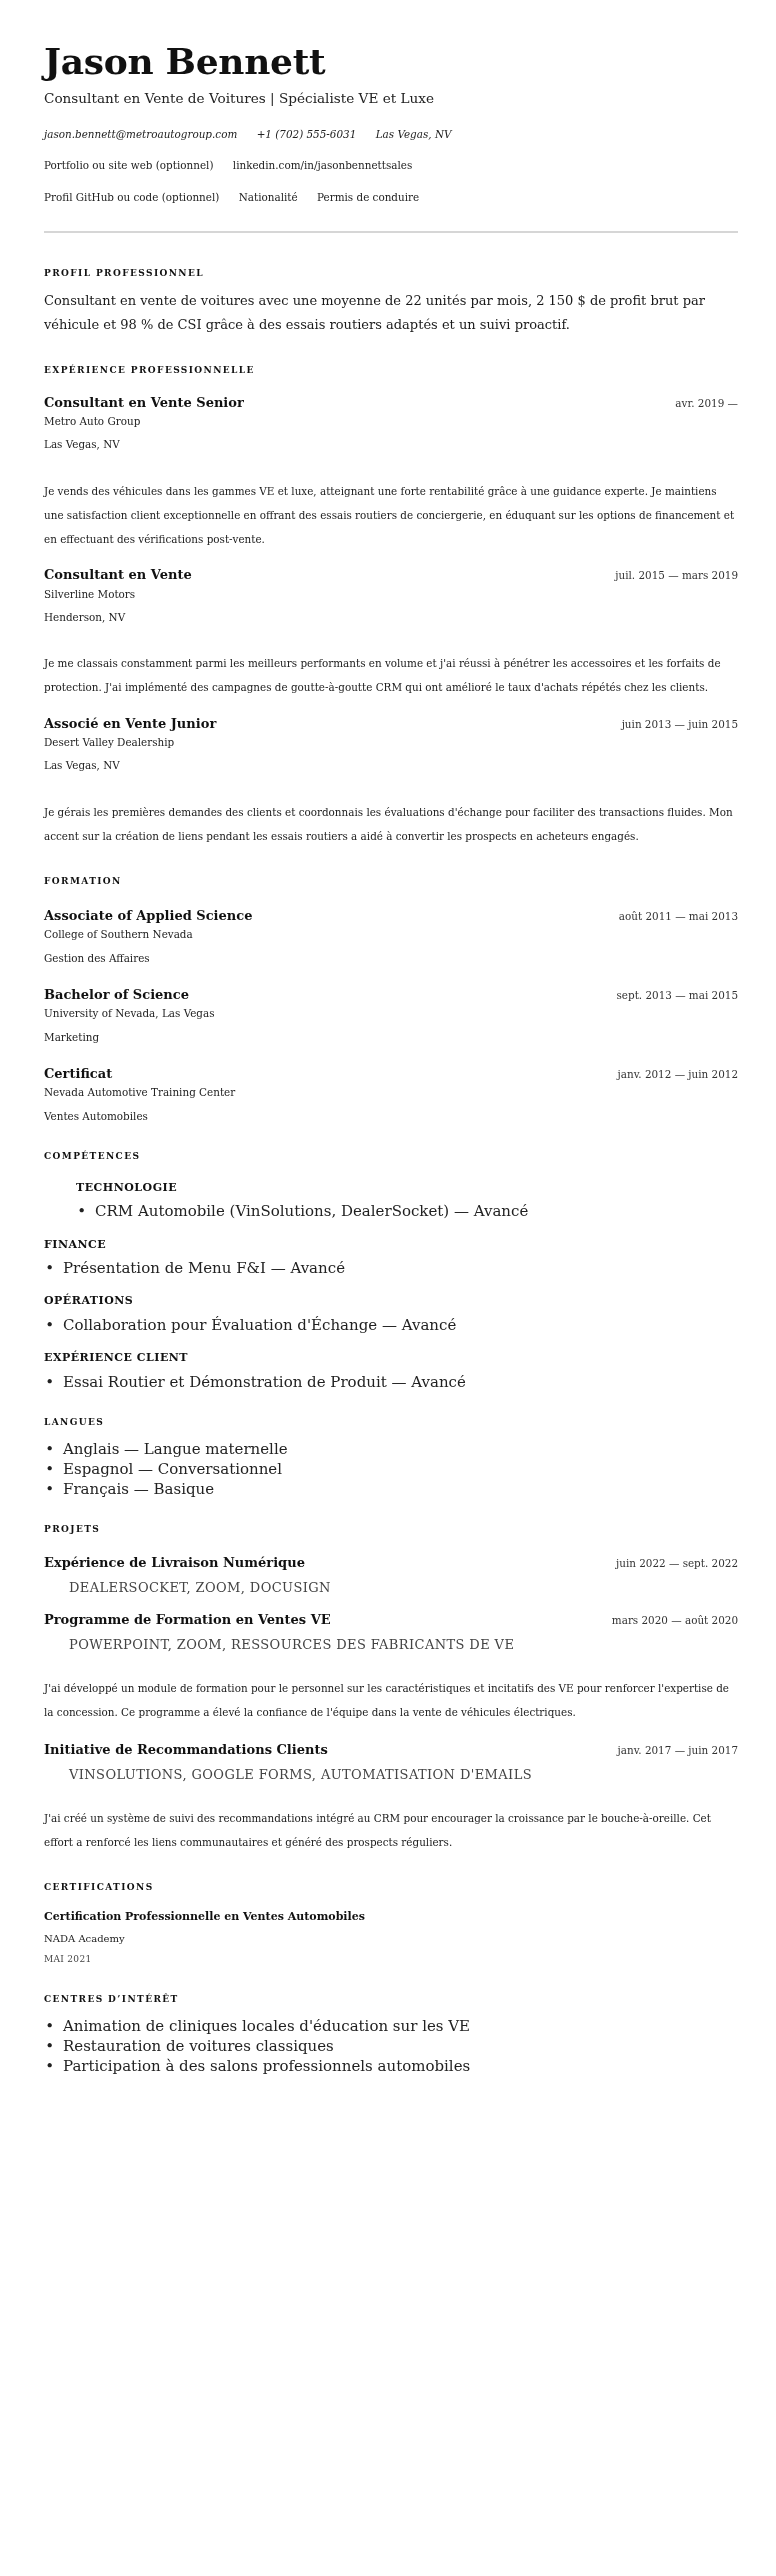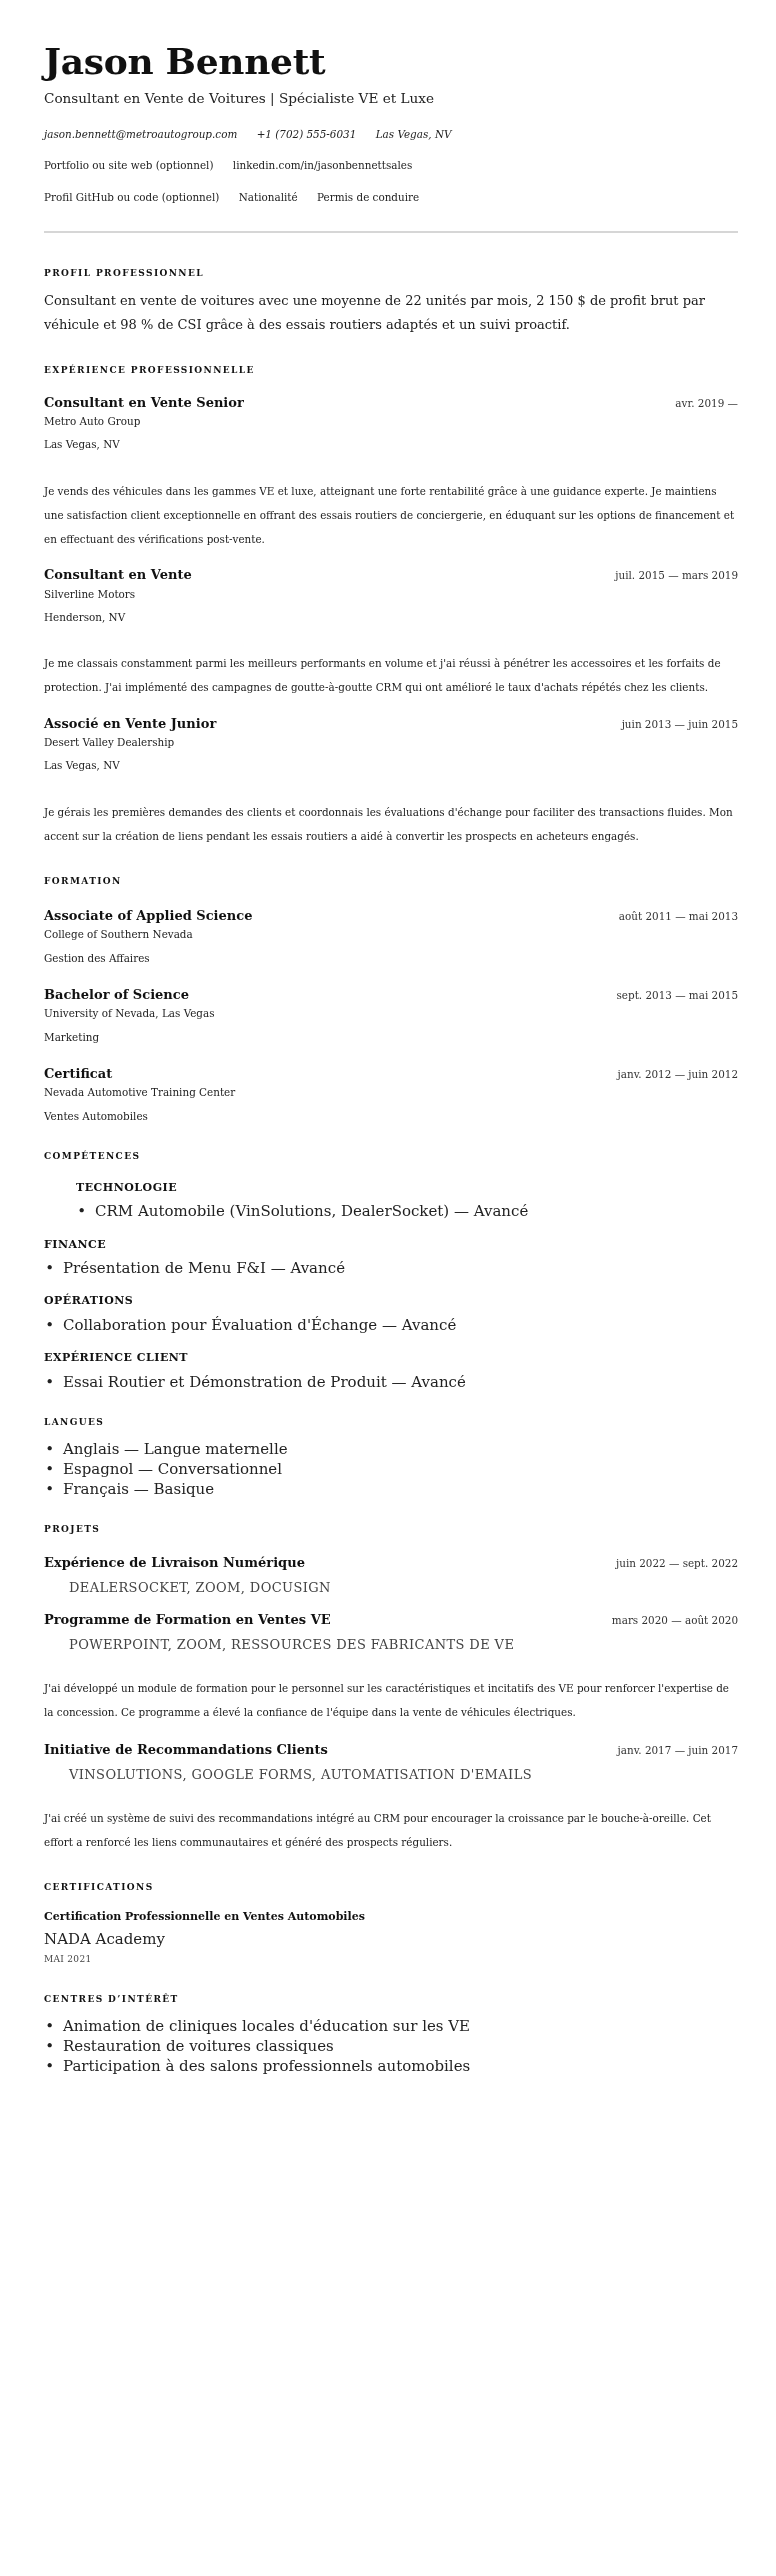--- a/index.html
+++ b/index.html
@@ -38,21 +38,21 @@
   .skill-next { margin-top: 18px; }
   ul.bullets { list-style: none; margin-top: 9px; }
   ul.bullets li { font-size: 15px; color: #222; line-height: 14.2px; position: relative; padding-left: 19px; }
   ul.bullets li::before { content: "\2022"; position: absolute; left: 1.3px; top: 0; color: #222; }
   ul.lang li + li, ul.interests li + li { margin-top: 6px; }
   .proj-first { margin-top: 18px; }
   .proj-next { margin-top: 17px; }
   .proj-tech { font-size: 13px; color: #444; letter-spacing: 0.4px; line-height: 13px; margin-top: 9px; text-transform: uppercase; margin-left: 25px; }
   .proj-desc { font-size: 10.4px; color: #1a1a1a; line-height: 24px; margin-top: 24.6px; }
   .cert-title { font-size: 11px; font-weight: bold; color: #111; line-height: 15.5px; margin-top: 15.5px; }
-  .cert-org { font-size: 15px; color: #222; line-height: 14.2px; margin-top: 7.8px; }
+  .cert-org { font-size: 10px; color: #222; line-height: 14.2px; margin-top: 7.8px; }
   .cert-date { font-size: 9px; color: #444; letter-spacing: 0.3px; line-height: 13px; margin-top: 6.5px; text-transform: uppercase; }
   a.link { color: inherit; text-decoration: none; }
 </style>
 </head>
 <body>
 
 <div class="page">
 
   <header>
     <h1 class="name">Jason Bennett</h1>

